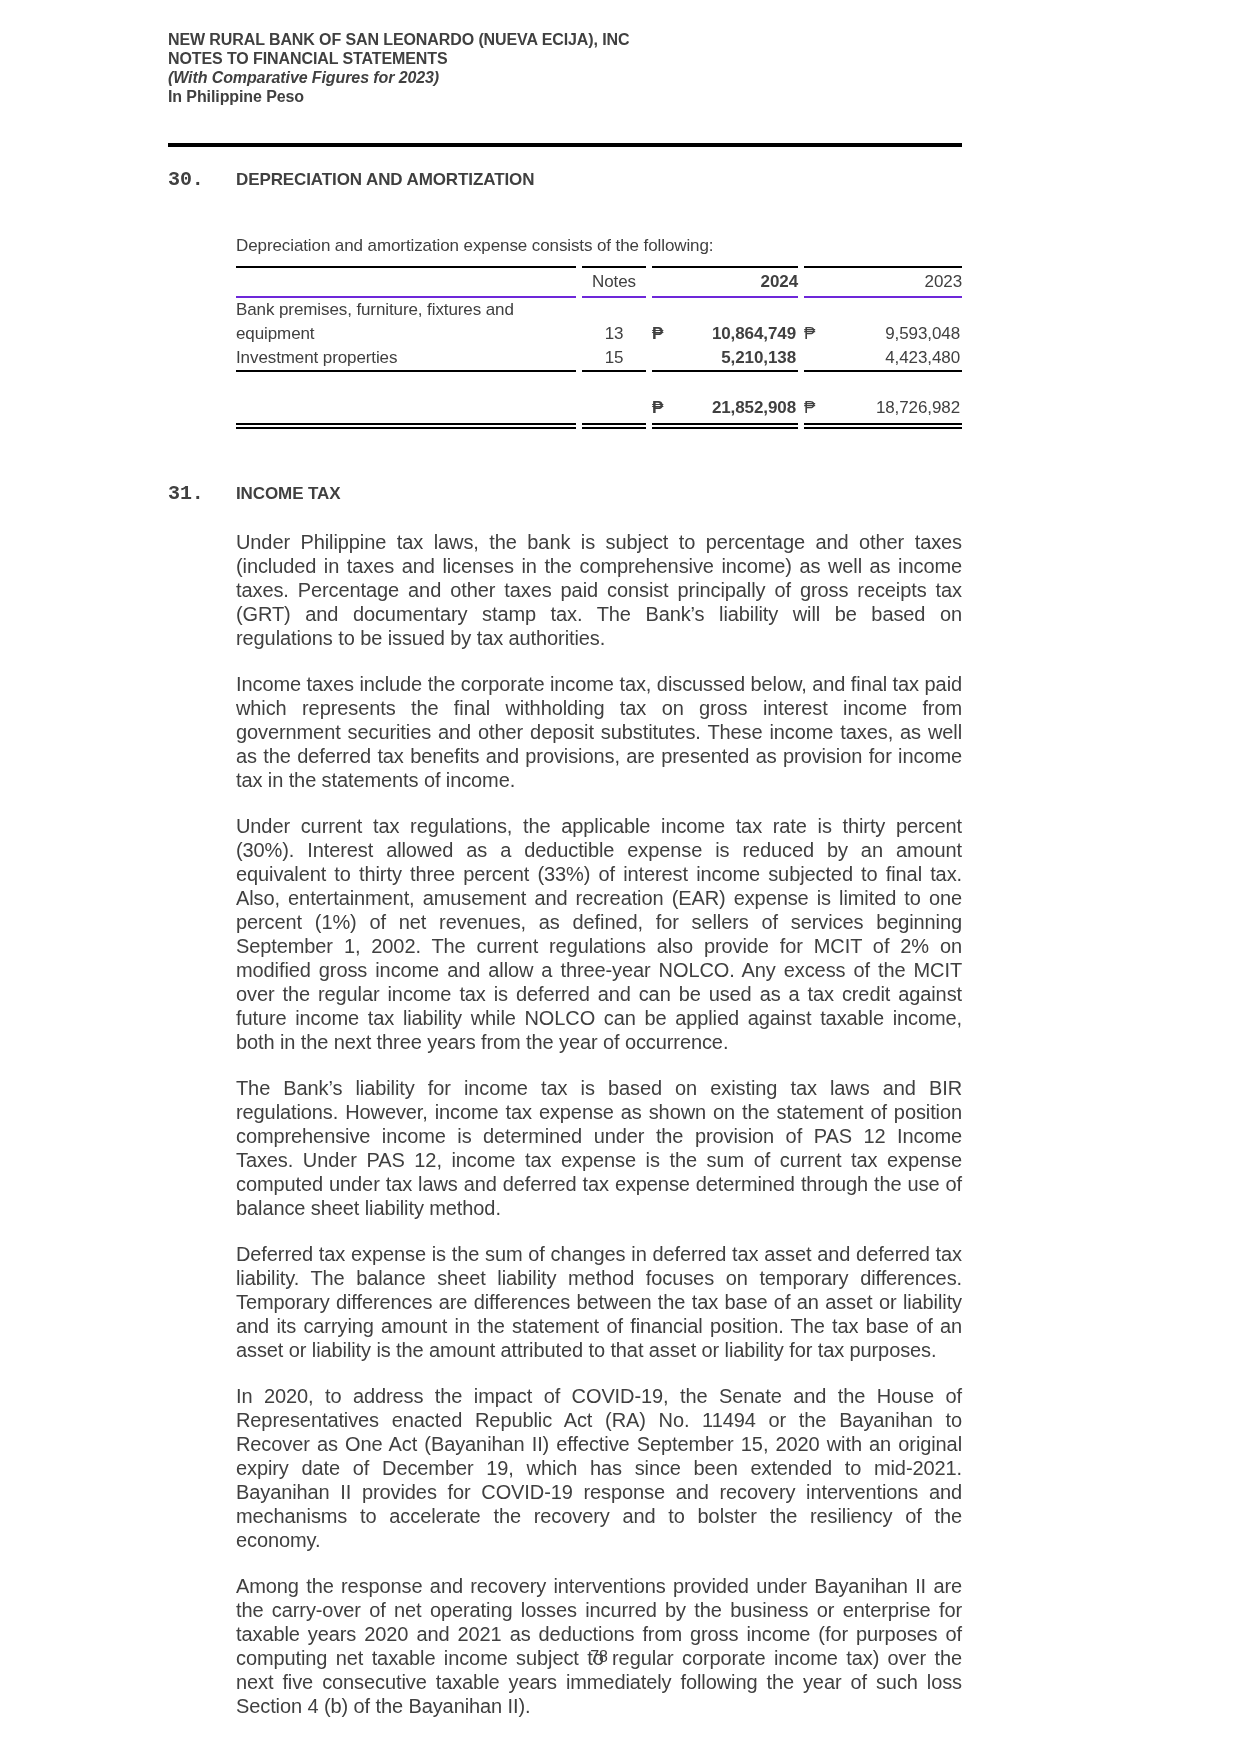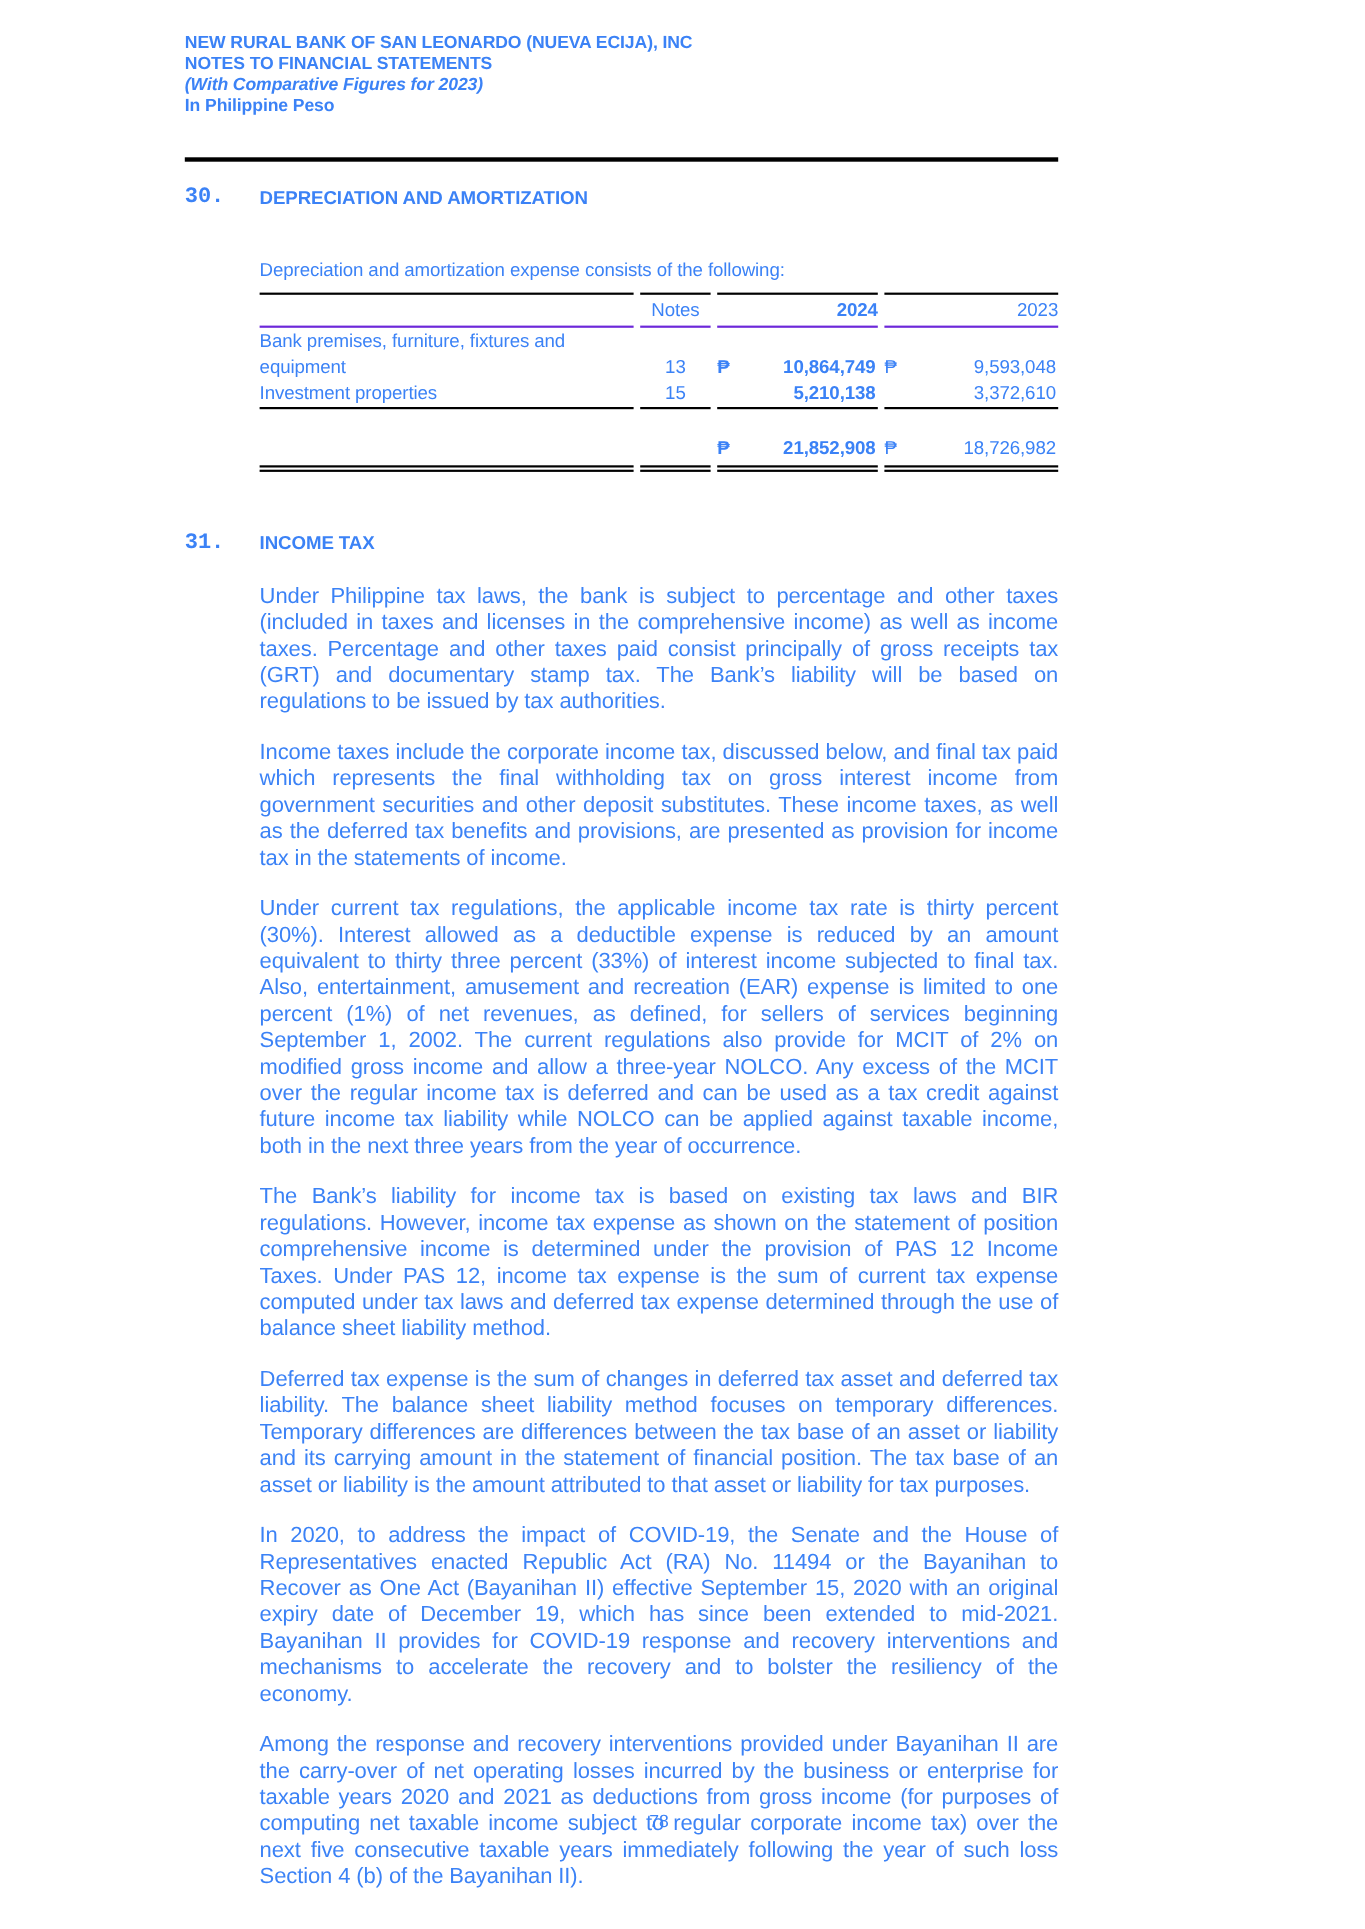--- a/index.html
+++ b/index.html
@@ -6,21 +6,21 @@
     margin: 0;
     padding: 0;
     background: #ffffff;
   }
   .page {
     position: relative;
     width: 1241px;
     height: 1754px;
     box-sizing: border-box;
     background: #ffffff;
-    color: #3b82f6;
+    color: #404040;
     font-family: "Liberation Sans", "DejaVu Sans", sans-serif;
     padding: 30px 279px 0 168px;
     overflow: hidden;
     letter-spacing: -0.1px;
   }
   
   .letterhead {
     font-size: 16px;
     line-height: 19px;
     font-weight: bold;
@@ -171,21 +171,21 @@
               <div class="amtwrap">
                 <span>₱</span>
                 <span>9,593,048</span>
               </div>
             </td>
           </tr>
           <tr class="body-end">
             <td>Investment properties</td>
             <td class="notes">15</td>
             <td class="amt bold">5,210,138</td>
-            <td class="amt">3,372,610</td>
+            <td class="amt">4,423,480</td>
           </tr>
           <tr class="spacer-row">
             <td></td>
               <td></td>
               <td></td>
               <td></td>
           </tr>
           <tr class="total-row">
             <td></td>
             <td></td>

